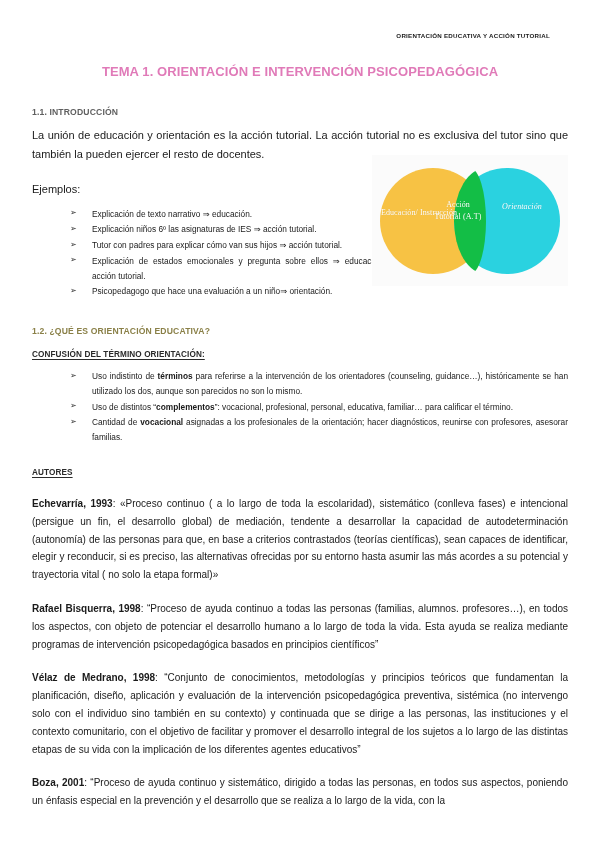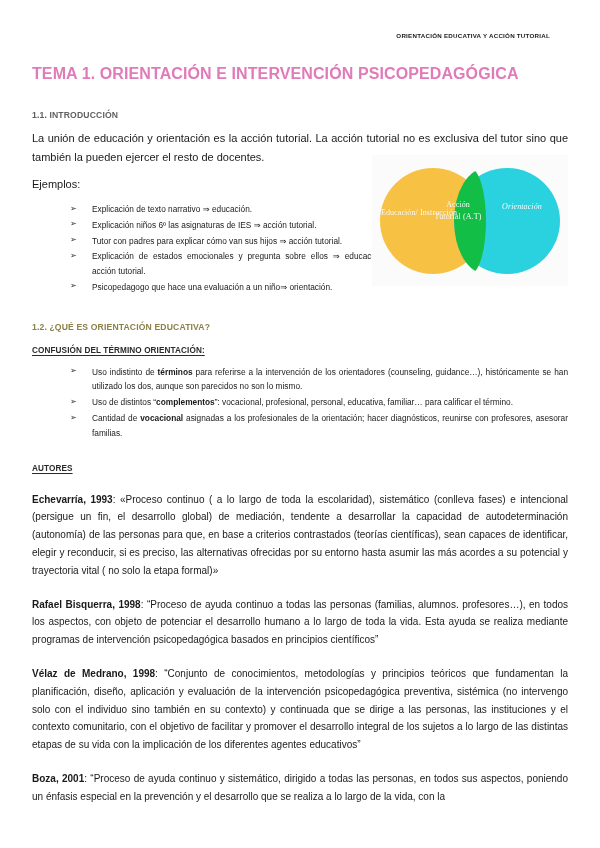--- a/index.html
+++ b/index.html
@@ -30,21 +30,22 @@
     font-weight: bold;
     letter-spacing: 0.25px;
     color: #1a1a1a;
     padding-top: 33px;
     padding-right: 18px;
     line-height: 1;
   }
 
   
   .doc-title {
-    font-size: 16px;
+    text-align: center;
+    font-size: 13px;
     font-weight: bold;
     color: #e07ab8;
     letter-spacing: 0.1px;
     margin-top: 25px;
     line-height: 1.2;
   }
 
   
   .h-sub {
     font-size: 8.6px;
@@ -68,21 +69,21 @@
   }
 
   
   p.body {
     font-size: 11px;
     line-height: 1.72;
     text-align: justify;
     margin: 9px 0 0 0;
     color: #1a1a1a;
   }
-  p.body.tight { margin-top: 8px; }
+  p.body.tight { margin-top: 16px; }
   p.quote {
     font-size: 10px;
     line-height: 1.78;
     text-align: justify;
     margin: 16px 0 0 0;
     color: #1a1a1a;
   }
   p.quote b { font-weight: bold; }
 
   

